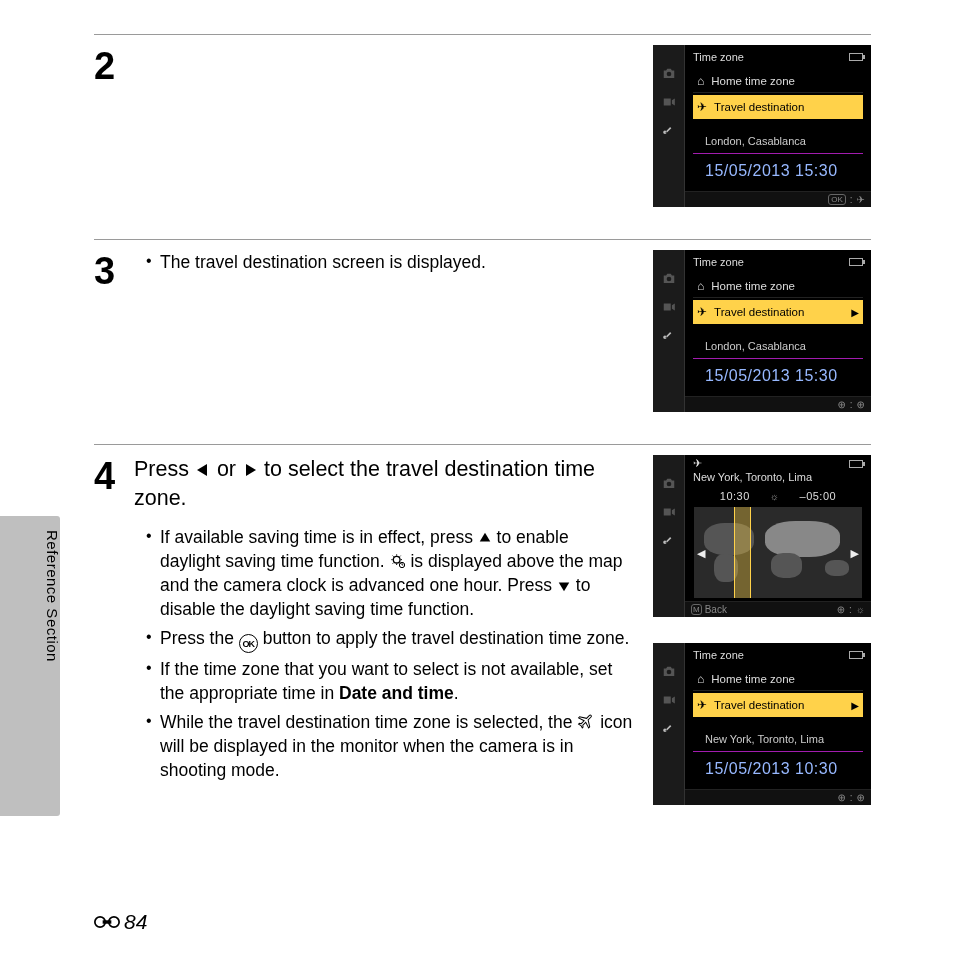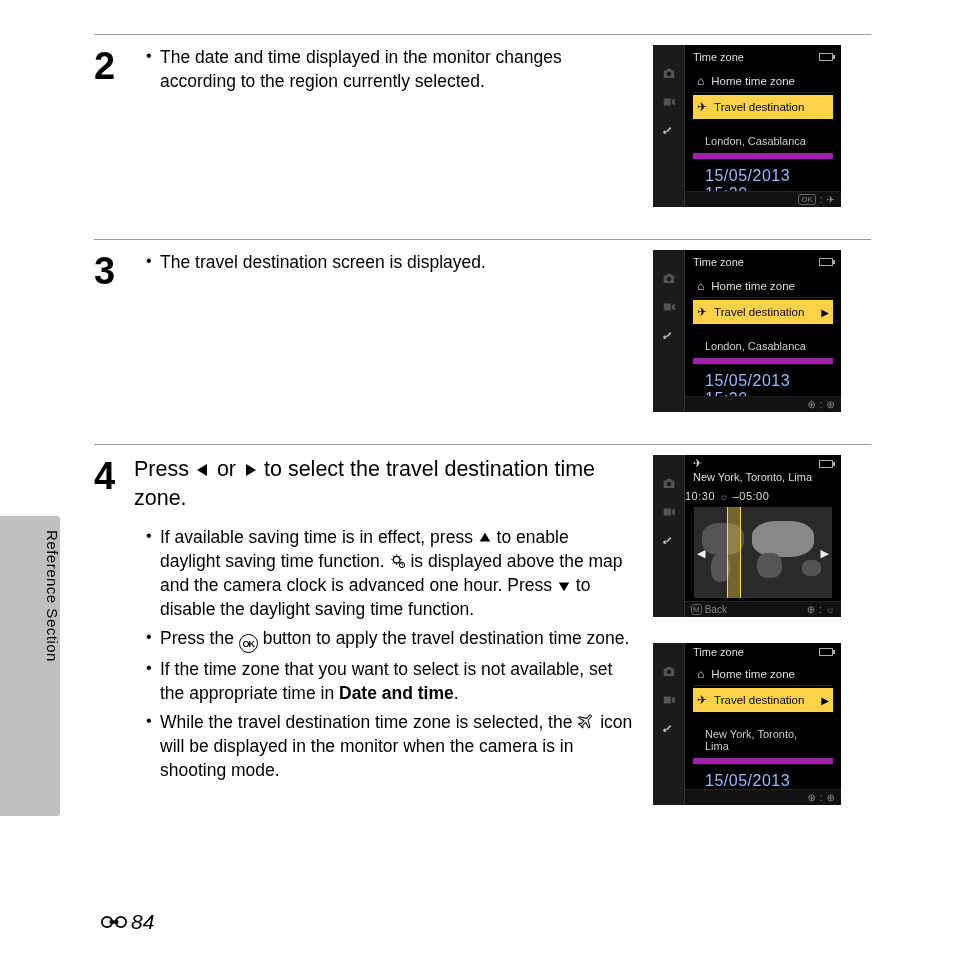--- a/index.html
+++ b/index.html
@@ -60,21 +60,21 @@
   .inline-icon {
     display: inline-block;
     vertical-align: -2px;
   }
   .lcd {
     width: 218px;
     flex-shrink: 0;
     margin-bottom: 12px;
   }
   .lcd-inner {
-    width: 188px;
+    width: 218px;
     height: 162px;
     background: #000;
     display: flex;
     flex-direction: column;
     position: relative;
     font-family: Arial, sans-serif;
   }
   .lcd-side {
     position: absolute;
     left: 0; top: 0; width: 32px; height: 100%;
@@ -122,42 +122,42 @@
     position: relative;
   }
   .lcd-row.hi {
     background: #ffd24a;
     color: #000;
     border: none;
   }
   .lcd-row.hi .chev { position: absolute; right: 4px; color:#000; font-size:10px;}
   .lcd-loc {
     color: #ccc; font-size: 11px; padding: 14px 12px 6px 12px;
-    border-bottom: 6px solid #a21caf;
+    border-bottom: 1px solid #a21caf;
     margin: 0 8px;
   }
   .lcd-dt {
     color: #97b8ff; font-size: 16px; padding: 8px 12px 0 12px;
     margin: 0 8px;
     letter-spacing: 0.5px;
   }
   .lcd-foot {
     position: absolute; bottom: 0; right: 0; left: 32px;
     height: 16px; border-top: 1px solid #222;
     font-size: 10px; color: #888;
     display: flex; justify-content: flex-end; align-items: center;
     padding: 0 6px; gap: 4px;
     background:#111;
   }
   .lcd-foot-left { flex:1; display:flex; align-items:center; gap:3px; }
   
   .lcd-map-head { height: 32px; display:flex; flex-direction:column; padding:2px 8px 0 8px; color:#ddd; }
   .lcd-map-head .line1 { display:flex; justify-content:space-between; align-items:center; font-size:11px;}
   .lcd-map-head .line2 { font-size:11px; margin-top:1px;}
-  .lcd-map-times { display:flex; gap:4px; color:#ddd; font-size:11px; padding:3px 0 2px 0; align-items:center; letter-spacing:0.5px;}
+  .lcd-map-times { display:flex; justify-content:center; gap:20px; color:#ddd; font-size:11px; padding:3px 0 2px 0; align-items:center; letter-spacing:0.5px;}
   .lcd-map-body {
     flex:1; margin:2px 8px 18px 8px; position:relative;
     background:#2a2a2a; border:1px solid #000;
     overflow:hidden;
   }
   .world { position:absolute; inset:0; }
   .world-land { position:absolute; background:#555; border-radius:40%; }
   .lcd-map-body .arrow-l, .lcd-map-body .arrow-r {
     position:absolute; top:50%; transform:translateY(-50%);
     color:#eee; font-size:11px;
@@ -170,21 +170,21 @@
     writing-mode: vertical-rl;
     font-size: 15px;
     color: #000;
     letter-spacing: 0.5px;
   }
   .tab-block {
     position:absolute; left:0; top:516px; width:60px; height:300px;
     background:#bfbfbf; border-top-right-radius:3px; border-bottom-right-radius:3px;
   }
   .pagefoot {
-    position:absolute; left:101px; bottom:20px; font-size:21px; font-style:italic;
+    position:absolute; left:94px; bottom:20px; font-size:21px; font-style:italic;
     display:flex; align-items:center; gap:4px;
   }
   .plane-mini { display:inline-block; font-size:12px; }
   .home-mini { display:inline-block; font-size:12px; }
   .sicon svg { width:14px; height:14px; display:block; }
   .ok-circle {
     display:inline-flex; width:19px; height:19px; border:1.6px solid #000; border-radius:50%;
     align-items:center; justify-content:center; font-size:9px; font-weight:700; vertical-align:-3px; letter-spacing:-1px;
   }
   .multi-lcd { display:flex; flex-direction:column; gap:14px; }
@@ -195,23 +195,20 @@
 <div class="page">
 
   <div class="tab-block"></div>
   <div class="vert-label">Reference Section</div>
 
   <div class="hrule" style="margin-top:34px"></div>
 
   <div class="step">
     <div class="step-num">2</div>
     <div class="step-body">
-      <ul class="bullets">
-        <li>The date and time displayed in the monitor changes according to the region currently selected.</li>
-      </ul>
     </div>
 
     <div class="lcd">
       <div class="lcd-inner">
         <div class="lcd-side">
           <span class="sicon">
               <svg viewBox="0 0 24 24" fill="#555">
                 <path d="M9 3l-2 3H3v13h18V6h-4l-2-3H9zm3 5a4 4 0 1 1 0 8 4 4 0 0 1 0-8z"></path>
               </svg>
             </span>

